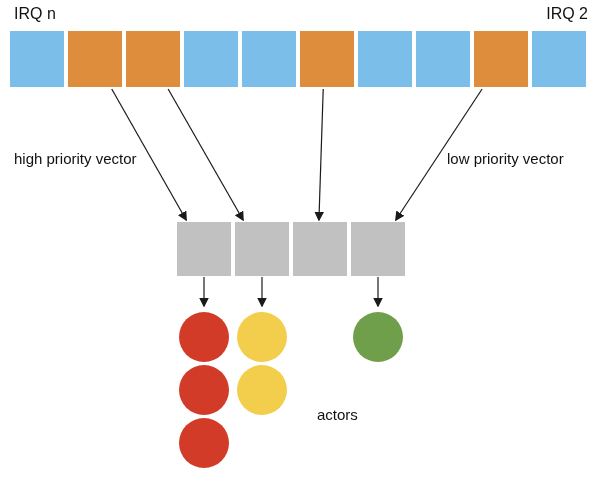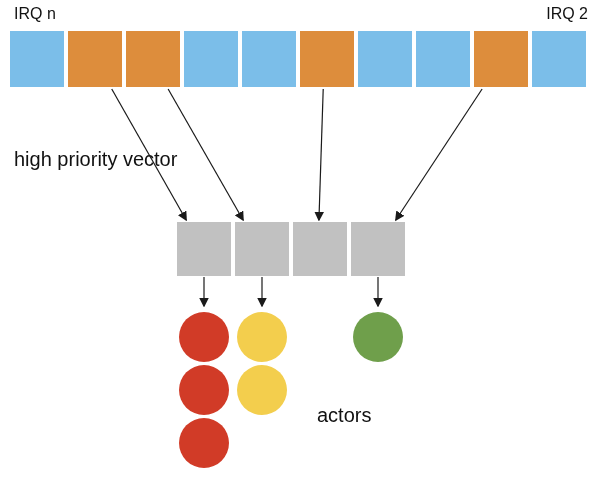--- a/index.html
+++ b/index.html
@@ -7,21 +7,21 @@
     position: relative;
     width: 600px;
     height: 479px;
     background: #ffffff;
     overflow: hidden;
     font-family: "Liberation Sans", sans-serif;
     color: #111111;
   }
   .lbl {
     position: absolute;
-    font-size: 20px;
+    font-size: 15px;
     line-height: 18px;
     white-space: nowrap;
     color: #111111;
   }
   .lbl-irq { font-size: 16px; }
   .sq { position: absolute; width: 54px; height: 56px; }
   .rq { position: absolute; width: 54px; height: 54px; }
   .actor { position: absolute; width: 50px; height: 50px; border-radius: 50%; }
   svg.arrows {
     position: absolute;
@@ -45,20 +45,21 @@
       <div class="sq" style="left: 184px; top: 31px; background: rgb(123, 190, 233);"></div>
       <div class="sq" style="left: 242px; top: 31px; background: rgb(123, 190, 233);"></div>
       <div class="sq" style="left: 300px; top: 31px; background: rgb(221, 141, 60);"></div>
       <div class="sq" style="left: 358px; top: 31px; background: rgb(123, 190, 233);"></div>
       <div class="sq" style="left: 416px; top: 31px; background: rgb(123, 190, 233);"></div>
       <div class="sq" style="left: 474px; top: 31px; background: rgb(221, 141, 60);"></div>
       <div class="sq" style="left: 532px; top: 31px; background: rgb(123, 190, 233);"></div>
     </div>
 
   <div class="lbl" style="left:14px; top:150px;">high priority vector</div>
+  <div class="lbl" style="left:447px; top:150px;">low priority vector</div>
 
   <div id="rq-row">
       <div class="rq" style="left: 177px; top: 222px; background: rgb(193, 193, 193);"></div>
       <div class="rq" style="left: 235px; top: 222px; background: rgb(193, 193, 193);"></div>
       <div class="rq" style="left: 293px; top: 222px; background: rgb(193, 193, 193);"></div>
       <div class="rq" style="left: 351px; top: 222px; background: rgb(193, 193, 193);"></div>
     </div>
 
 
   <div id="actor-area">

